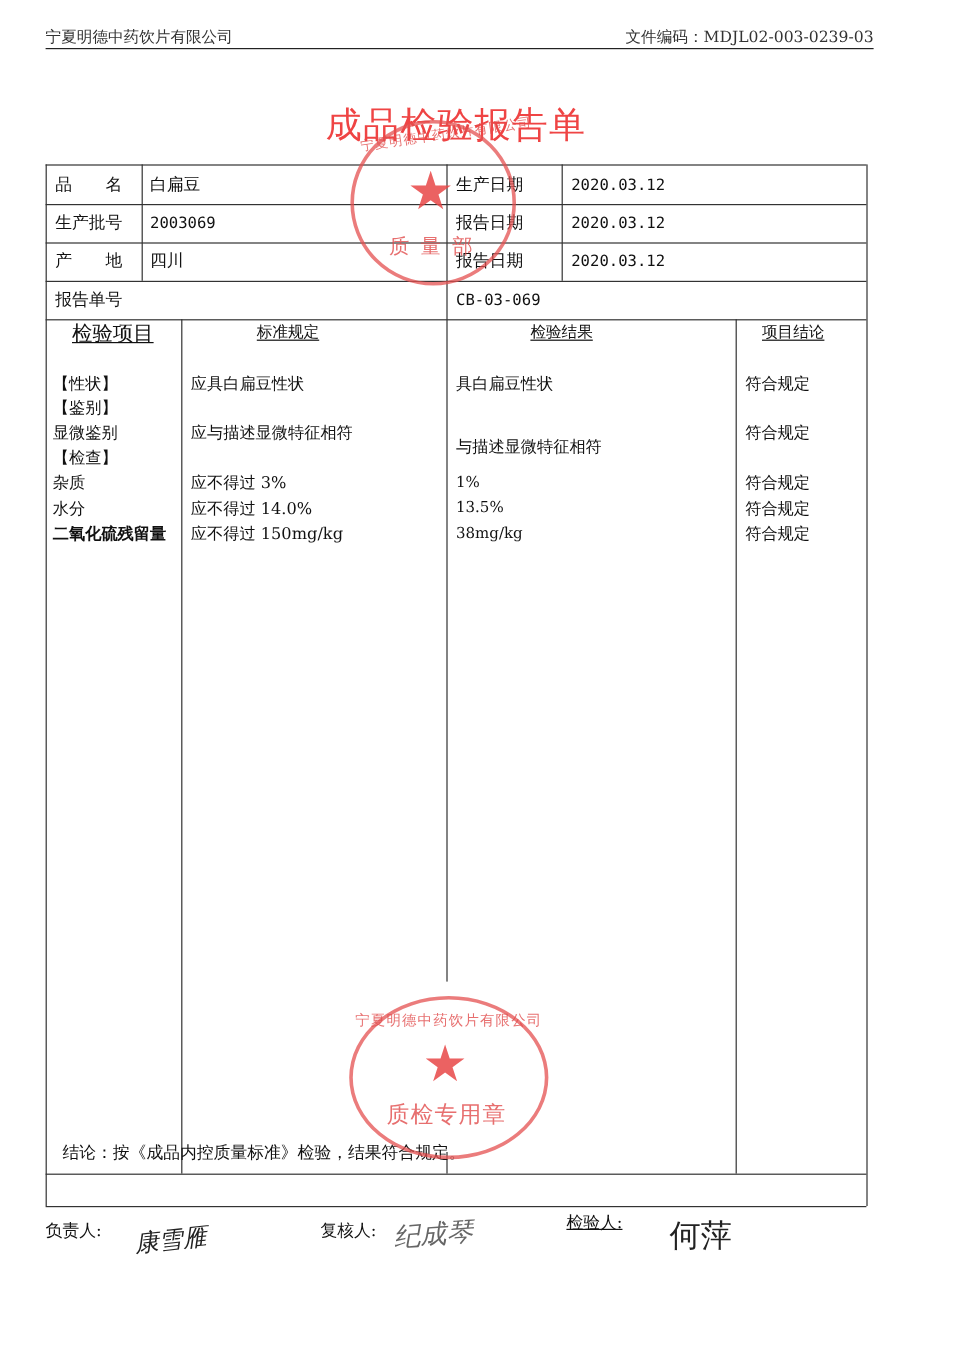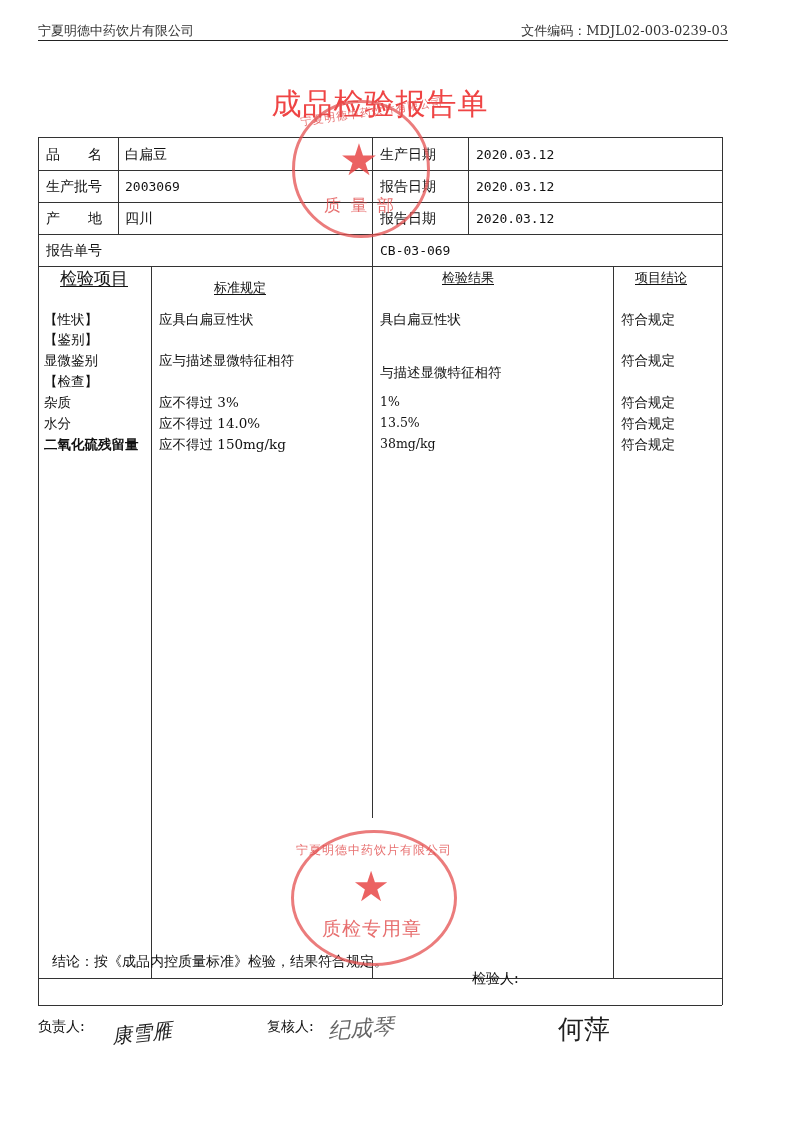--- a/index.html
+++ b/index.html
@@ -65,21 +65,21 @@
 
   <div class="cell" style="left:46px;top:210px;">产　　地</div>
   <div class="cell" style="left:125px;top:210px;">四川</div>
   <div class="cell" style="left:380px;top:210px;">报告日期</div>
   <div class="cell mono" style="left:476px;top:211px;">2020.03.12</div>
 
   <div class="cell" style="left:46px;top:242px;">报告单号</div>
   <div class="cell mono" style="left:380px;top:243px;">CB-03-069</div>
 
   <div class="cell hd" style="left:60px;top:270px;font-size:17px;">检验项目</div>
-  <div class="cell hd" style="left:214px;top:280px;font-size:13px;">标准规定</div>
+  <div class="cell hd" style="left:214px;top:270px;font-size:13px;">标准规定</div>
   <div class="cell hd" style="left:442px;top:270px;font-size:13px;">检验结果</div>
   <div class="cell hd" style="left:635px;top:270px;font-size:13px;">项目结论</div>
 
   <div>
     <div class="row-txt" style="left:44px;top:311px;">【性状】</div>
     <div class="row-txt" style="left:159px;top:311px;">应具白扁豆性状</div>
     <div class="row-txt" style="left:380px;top:311px;">具白扁豆性状</div>
     <div class="row-txt" style="left:621px;top:311px;">符合规定</div>
   </div>
   <div>
@@ -128,15 +128,15 @@
   <div class="seal-txt" style="left:296px;top:842px;width:152px;font-size:12px;letter-spacing:1px;">宁夏明德中药饮片有限公司</div>
   <div class="seal-star" style="left:346px;top:866px;width:50px;font-size:42px;line-height:42px;">★</div>
   <div class="seal-txt" style="left:296px;top:916px;width:152px;font-size:19px;letter-spacing:1px;">质检专用章</div>
 </div>
 
 <div>
   <div class="cell" style="left:38px;top:1018px;font-size:14px;">负责人:</div>
   <div class="sig" style="left:112px;top:1020px;font-size:20px;transform:rotate(-6deg);">康雪雁</div>
   <div class="cell" style="left:267px;top:1018px;font-size:14px;">复核人:</div>
   <div class="sig" style="left:328px;top:1014px;font-size:22px;color:#666;transform:rotate(-4deg);">纪成琴</div>
-  <div class="cell" style="left:472px;top:970px;font-size:14px;">检验人:</div>
+  <div class="cell" style="left:472px;top:1011px;font-size:14px;text-decoration:underline;">检验人:</div>
   <div class="sig" style="left:558px;top:1012px;font-size:26px;font-style:normal;">何萍</div>
 </div>
 
 </body></html>

